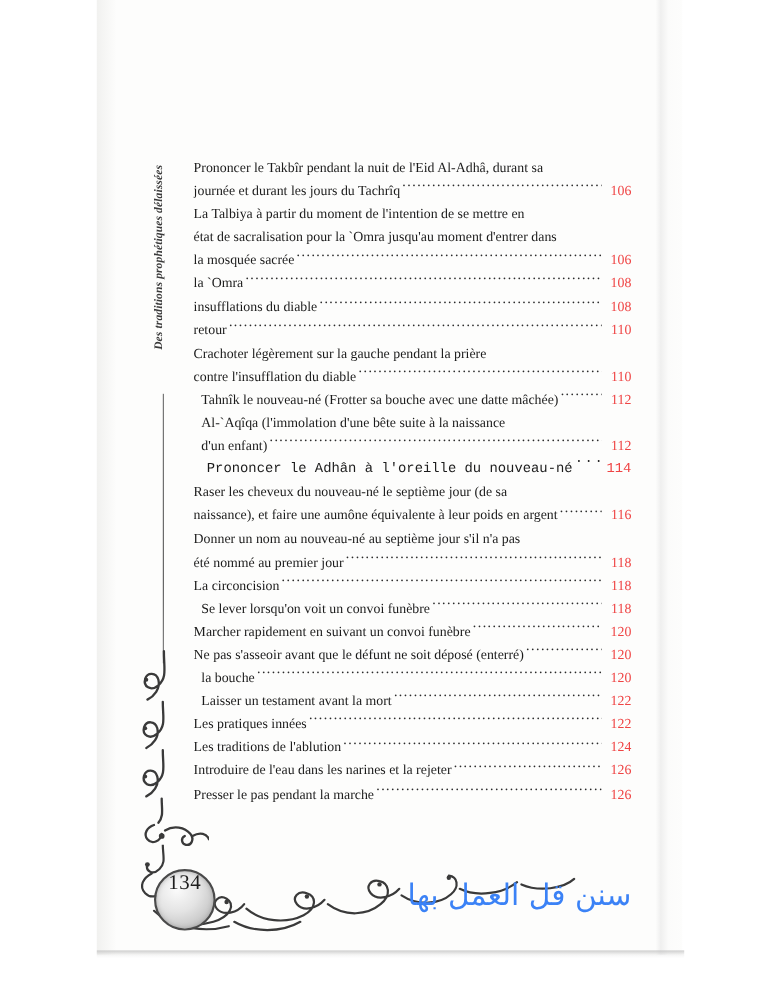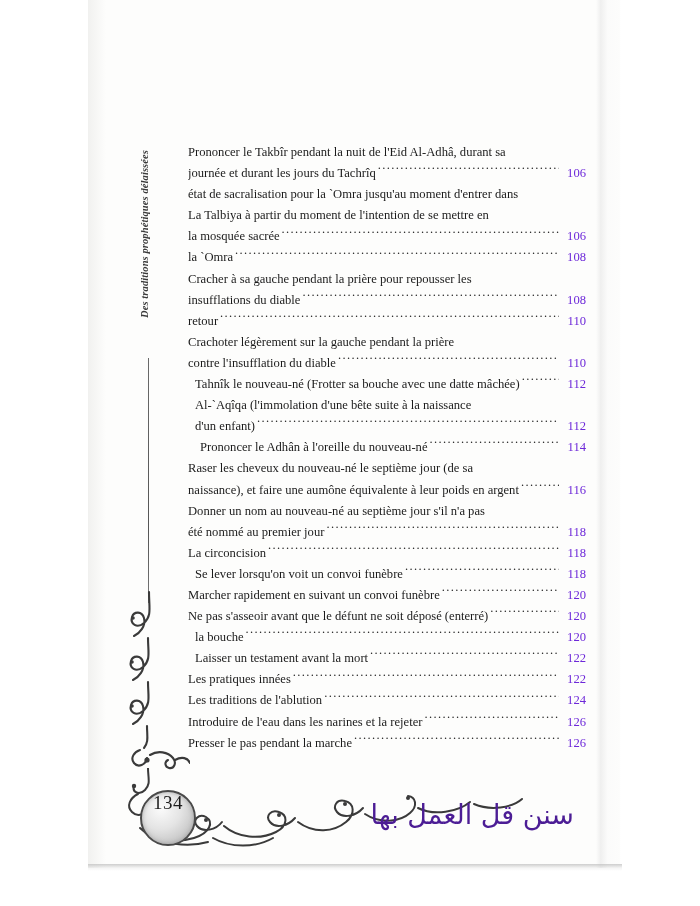--- a/index.html
+++ b/index.html
@@ -98,21 +98,20 @@
     width: 70px;
     height: 185px;
   }
 
   
   #toc {
     position: absolute;
     left: 176px;
     top: 142px;
     width: 398px;
-    margin-left: 12px;
   }
   .toc-line {
     display: flex;
     align-items: baseline;
     font-size: 12.6px;
     line-height: 21.1px;
     height: 21.1px;
     color: #1b1b1b;
     white-space: nowrap;
     overflow: hidden;
@@ -137,25 +136,25 @@
     position: absolute;
     left: 0;
     bottom: 0.06em;
     white-space: nowrap;
   }
   .toc-line .pg {
     flex: 0 0 auto;
     width: 26px;
     text-align: right;
     font-size: 12.6px;
-    color: #6d28d9;
+    color: #ef4444;
   }
   .ind-0 { padding-left: 0px; }
   .ind-1 { padding-left: 7px; }
-  .ind-2 { padding-left: 12px; }
+  .ind-2 { padding-left: 12px; font-family: Liberation Mono, monospace; }
 
   
   #footer-ornament {
     position: absolute;
     left: 118px;
     top: 768px;
     width: 470px;
     height: 92px;
   }
   #page-number-badge {
@@ -179,21 +178,21 @@
     letter-spacing: 0.5px;
   }
   #arabic-title {
     position: absolute;
     left: 404px;
     top: 786px;
     width: 170px;
     height: 58px;
     font-family: "DejaVu Sans", sans-serif;
     font-size: 27px;
-    color: #4c1d95;
+    color: #3b82f6;
     direction: rtl;
     text-align: right;
     line-height: 58px;
     white-space: nowrap;
     letter-spacing: -1px;
   }
 </style>
 </head>
 <body>
 
@@ -231,37 +230,34 @@
 <div id="toc">
     <div class="toc-line ind-0 cont">
       <span class="t">Prononcer le Takbîr pendant la nuit de l'Eid Al-Adhâ, durant sa</span>
     </div>
     <div class="toc-line ind-0">
       <span class="t">journée et durant les jours du Tachrîq</span>
       <span class="leader"></span>
       <span class="pg">106</span>
     </div>
     <div class="toc-line ind-0 cont">
+      <span class="t">La Talbiya à partir du moment de l'intention de se mettre en</span>
+    </div>
+    <div class="toc-line ind-0 cont">
       <span class="t">état de sacralisation pour la `Omra jusqu'au moment d'entrer dans</span>
     </div>
-    <div class="toc-line ind-0 cont">
-      <span class="t">La Talbiya à partir du moment de l'intention de se mettre en</span>
-    </div>
     <div class="toc-line ind-0">
       <span class="t">la mosquée sacrée</span>
       <span class="leader"></span>
       <span class="pg">106</span>
     </div>
     <div class="toc-line ind-0">
       <span class="t">la `Omra</span>
       <span class="leader"></span>
       <span class="pg">108</span>
-    </div>
-    <div class="toc-line ind-0 cont">
-      <span class="t">Cracher à sa gauche pendant la prière pour repousser les</span>
     </div>
     <div class="toc-line ind-0">
       <span class="t">insufflations du diable</span>
       <span class="leader"></span>
       <span class="pg">108</span>
     </div>
     <div class="toc-line ind-0">
       <span class="t">retour</span>
       <span class="leader"></span>
       <span class="pg">110</span>

